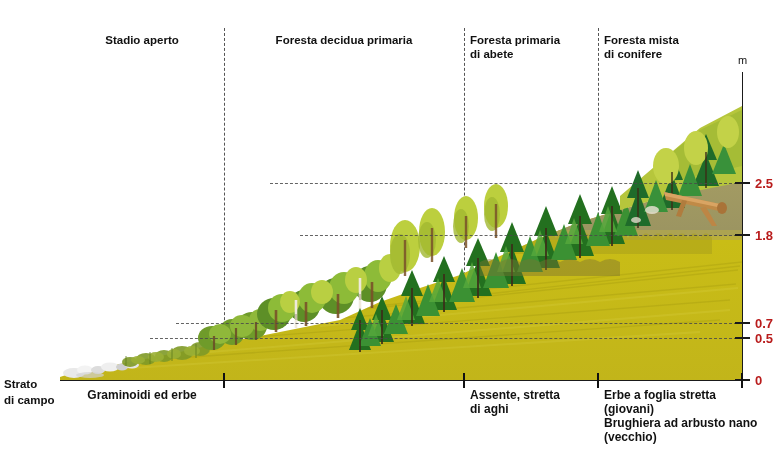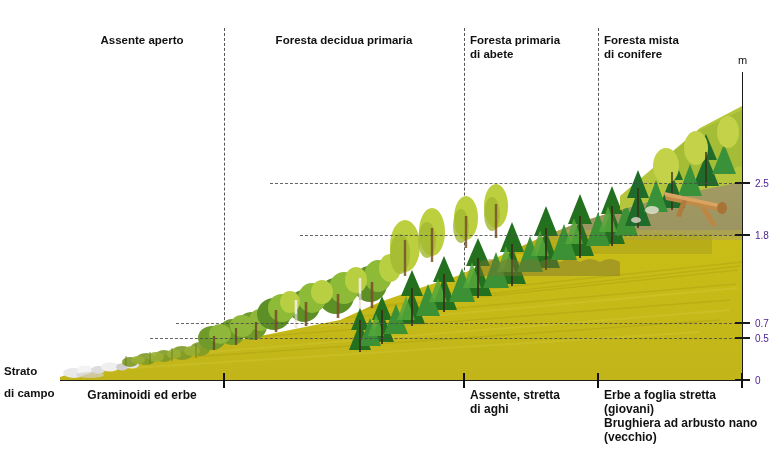--- a/index.html
+++ b/index.html
@@ -47,21 +47,21 @@
     background:#1a1a1a;
   }
   .ytick{
     position:absolute;
     left:735px;
     width:15px;height:2px;background:#1a1a1a;
   }
   .ytick-label{
     position:absolute;
     left:755px;
-    font-size:10px;font-weight:normal;color:#4c1d95;
+    font-size:13px;font-weight:bold;color:#b91c1c;
     transform:translateY(-50%);
     white-space:nowrap;
   }
   #unit-label{
     position:absolute;
     left:738px;top:54px;
     font-size:11px;color:#111;
   }
   .gridline{
     position:absolute;
@@ -74,39 +74,39 @@
     position:absolute;
     left:60px;top:380px;width:684px;height:1px;
     background:#1a1a1a;
   }
   .xtick{
     position:absolute;
     top:373px;width:2px;height:15px;background:#111;
   }
   .field-label{
     position:absolute;
-    left:4px;top:360px;
-    font-size:11.5px;font-weight:bold;line-height:22px;
+    left:4px;top:376px;
+    font-size:11.5px;font-weight:bold;line-height:16px;
     color:#111;white-space:pre-line;text-align:left;
   }
   .ground-label{
     position:absolute;
     top:388px;
     font-size:12px;font-weight:bold;line-height:14px;
     color:#111;white-space:pre-line;
   }
   .ground-label.centered{text-align:center;}
   .ground-label.left{text-align:left;}
 </style>
 </head>
 <body>
 
 <div id="stage">
 
-  <div class="stage-label centered" style="left:60px;width:164px;top:34px;">Assente aperto</div>
+  <div class="stage-label centered" style="left:60px;width:164px;top:34px;">Stadio aperto</div>
   <div class="stage-label centered" style="left:224px;width:240px;top:34px;">Foresta decidua primaria</div>
   <div class="stage-label left" style="left:470px;width:130px;top:34px;">Foresta primaria
 di abete</div>
   <div class="stage-label left" style="left:604px;width:140px;top:34px;">Foresta mista
 di conifere</div>
 
   <div class="divider" style="left:224px;height:352px;"></div>
   <div class="divider" style="left:464px;height:352px;"></div>
   <div class="divider" style="left:598px;height:352px;"></div>
 

